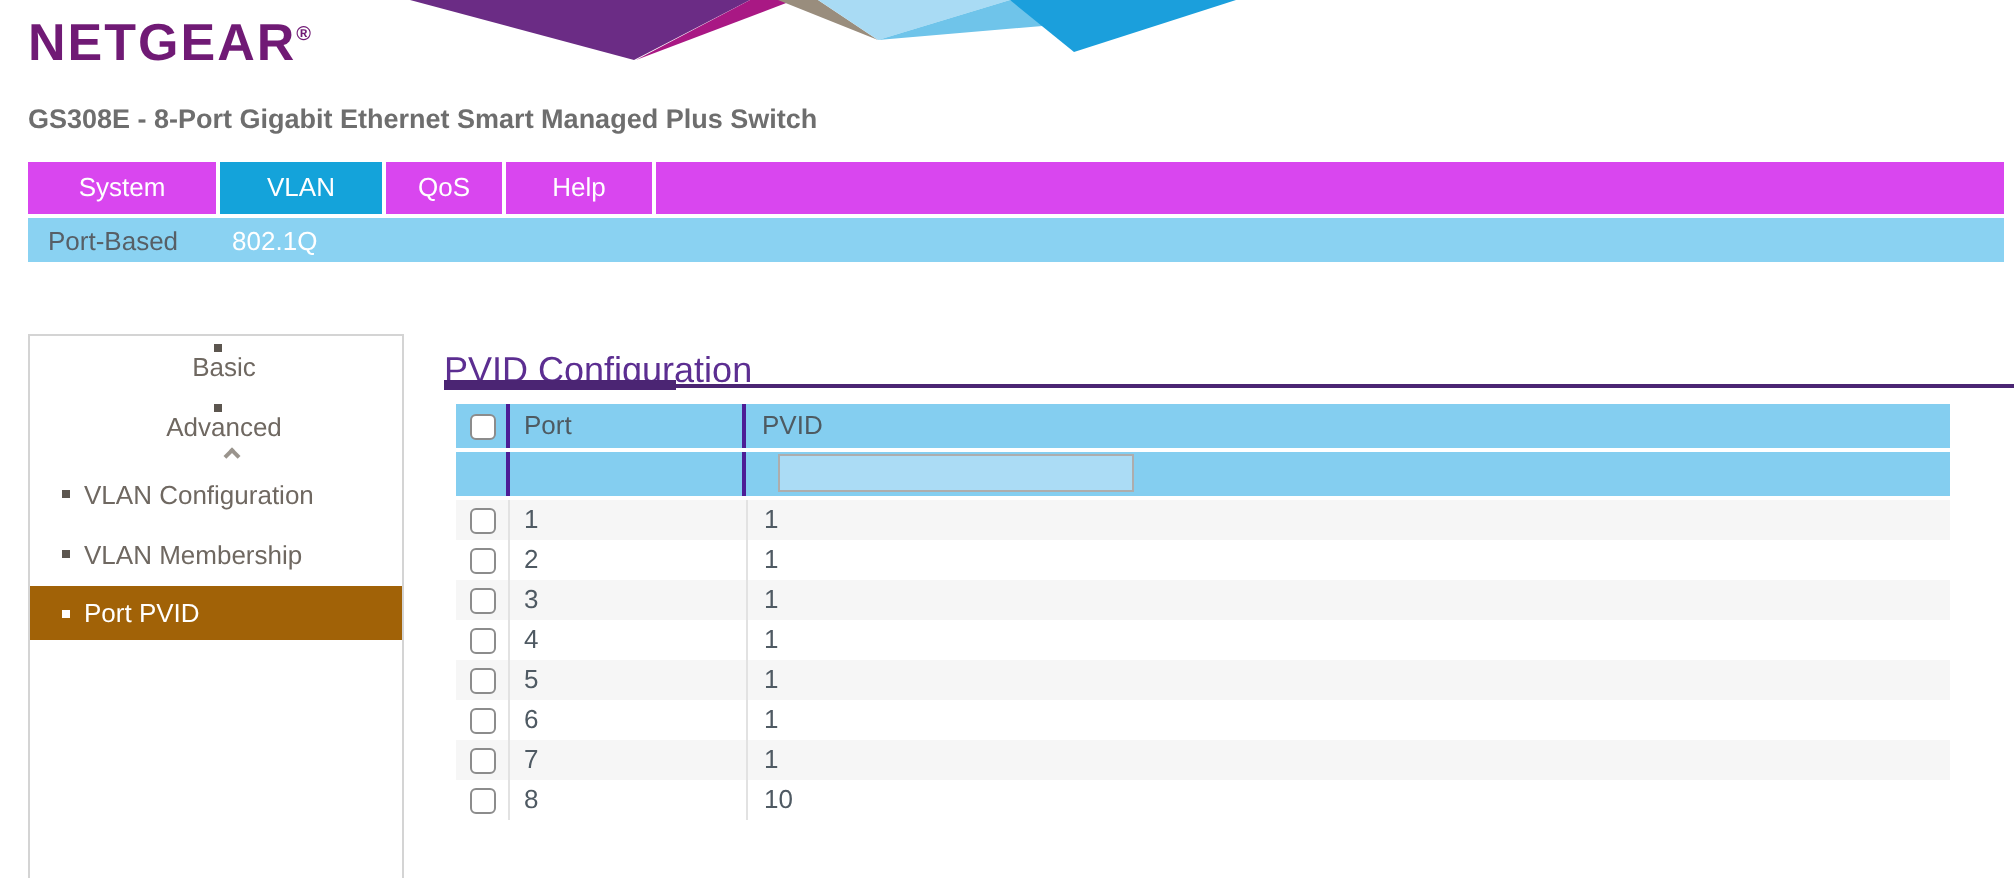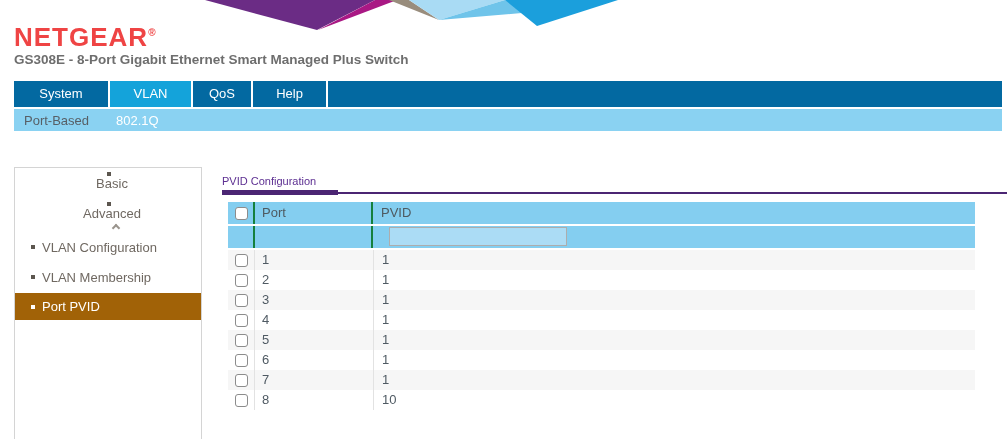--- a/index.html
+++ b/index.html
@@ -8,36 +8,36 @@
     width: 1007px; height: 439px;
     font-family: "Liberation Sans", sans-serif;
     background: #ffffff;
     position: relative;
     overflow: hidden;
   }
   #page { position: absolute; inset: 0; }
 
   
   .logo {
-    position: absolute; left: 14px; top: 22px;
+    position: absolute; left: 14px; top: 6px;
     font-size: 26px; font-weight: bold; letter-spacing: 1px;
-    color: #ef4444;
+    color: #701a75;
   }
   .logo sup { font-size: 10px; font-weight: bold; vertical-align: 10px; letter-spacing: 0; }
   .banner { position: absolute; left: 203px; top: 0; }
   .device-title {
     position: absolute; left: 14px; top: 52px;
     font-size: 13.5px; font-weight: bold; color: #6e6e6e;
   }
 
   
   .nav {
     position: absolute; left: 14px; top: 81px;
     width: 988px; height: 26px;
-    background: #0369a1; display: flex;
+    background: #d946ef; display: flex;
   }
   .nav .tab {
     height: 26px; line-height: 26px; text-align: center;
     color: #ffffff; font-size: 13px;
     border-right: 2px solid #ffffff;
     cursor: pointer;
   }
   .nav .tab.t0 { width: 96px; }
   .nav .tab.t1 { width: 83px; }
   .nav .tab.t2 { width: 60px; }
@@ -79,40 +79,40 @@
   .sbitem.selected .bullet { background: #ffffff; }
   .caret-up {
     width: 6px; height: 6px; margin-left: 7px; margin-top: 4px;
     border-left: 2px solid #9a948d; border-top: 2px solid #9a948d;
     transform: rotate(45deg); flex: 0 0 auto;
   }
 
   
   .page-title {
     position: absolute; left: 222px; top: 175px;
-    font-size: 11px; color: #5c2e91;
+    font-size: 18px; color: #5c2e91;
   }
   .rule-thin {
     position: absolute; left: 222px; top: 192px;
     width: 785px; height: 2px; background: #4b2573;
   }
   .rule-thick {
     position: absolute; left: 222px; top: 190px;
     width: 116px; height: 5px; background: #4b2573;
   }
 
   .table {
     position: absolute; left: 228px; top: 202px;
     width: 747px; font-size: 13px;
   }
   .hrow {
     height: 22px; background: #84cef0; display: flex;
     margin-bottom: 2px; color: #4e5a61;
   }
-  .hrow .hc { border-right: 2px solid #15803d; }
+  .hrow .hc { border-right: 2px solid #4c1d95; }
   .hc-check { width: 27px; display: flex; align-items: center; }
   .hc-port  { width: 118px; line-height: 22px; padding-left: 7px; }
   .hc-pvid  { flex: 1; line-height: 22px; padding-left: 8px; border-right: none !important; }
 
   .checkbox {
     display: inline-block; width: 13px; height: 13px;
     background: #ffffff; border: 1.5px solid #8c8c8c; border-radius: 3px;
     cursor: pointer;
   }
   .hc-check .checkbox { margin-left: 7px; }

